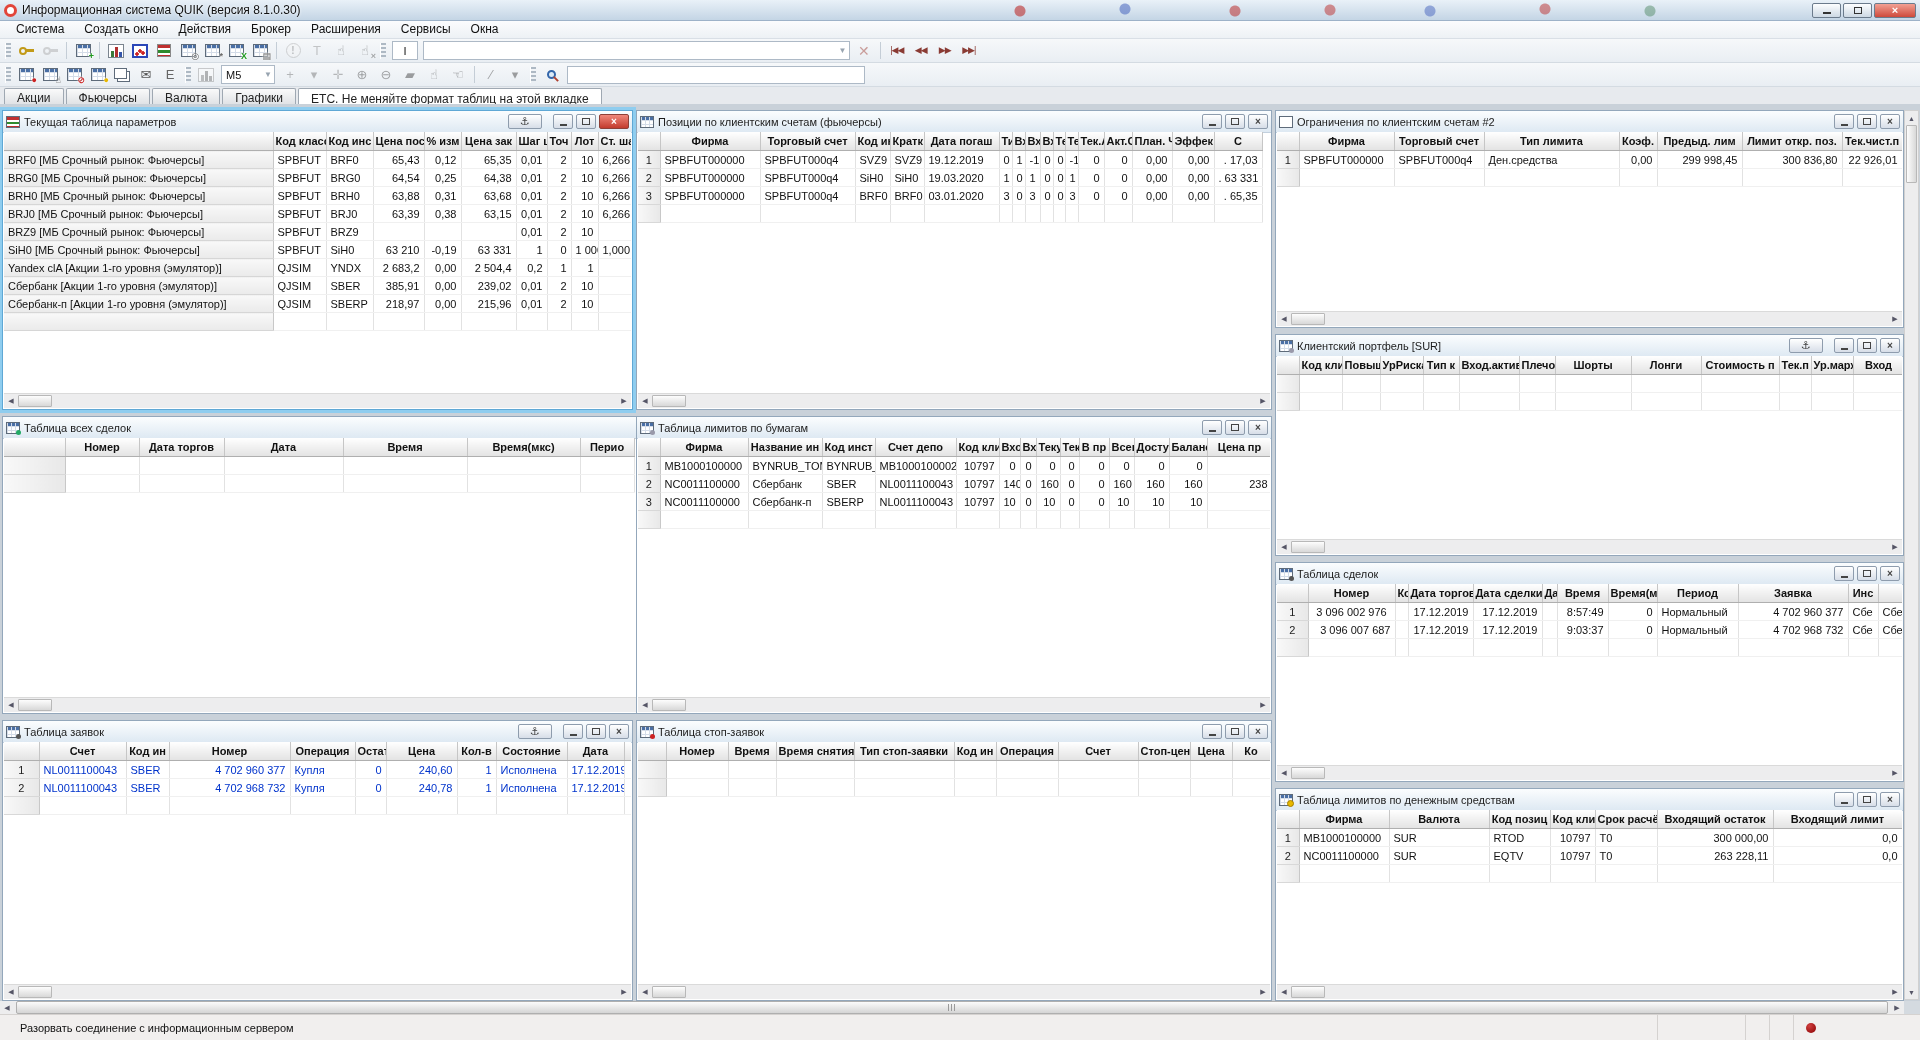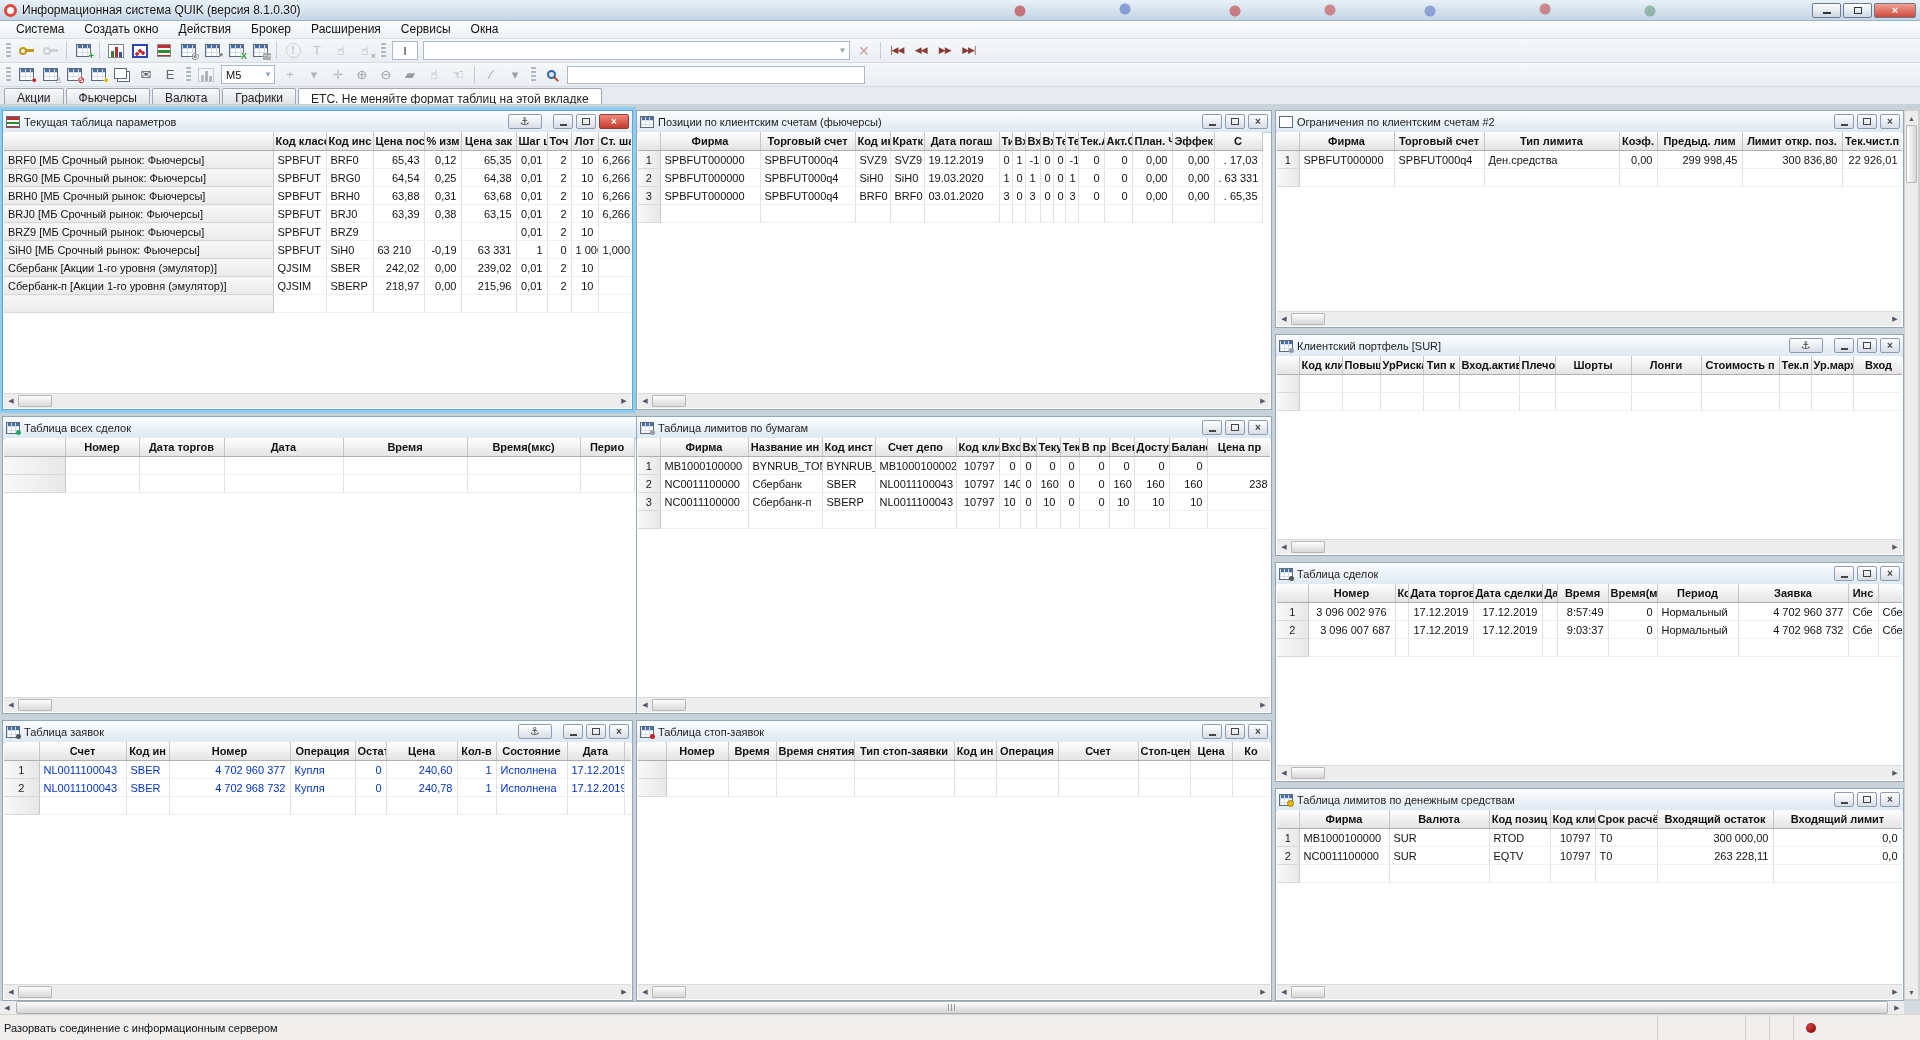--- a/index.html
+++ b/index.html
@@ -112,21 +112,21 @@
   .sbthumb{height:12px;background:linear-gradient(#FDFDFD,#D8D8D8);border:1px solid #B8B8B8;border-radius:1px;box-sizing:border-box;}
   .sbspring{flex:1;}
   
   .main-vscroll{position:absolute;left:1904px;top:4px;width:15px;height:890px;background:#EDEDEE;display:flex;flex-direction:column;align-items:center;border:1px solid #D0D0D0;box-sizing:border-box;}
   .vthumb{width:11px;height:58px;background:linear-gradient(90deg,#FDFDFD,#D8D8D8);border:1px solid #B8B8B8;border-radius:1px;box-sizing:border-box;}
   .main-hscroll{position:absolute;left:0;top:1001px;width:1904px;height:13px;background:#EDEDEE;display:flex;align-items:center;}
   .mthumb{height:11px;flex:1;margin:0 2px;background:linear-gradient(#FBFBFB,#D5D5D5);border:1px solid #AFAFAF;border-radius:2px;display:flex;align-items:center;justify-content:center;}
   .gripdots{width:9px;height:7px;background:repeating-linear-gradient(90deg,#9A9A9A 0 1px,transparent 1px 3px);}
   
   .statusbar{position:absolute;left:0;top:1014px;width:1920px;height:26px;background:#F1EFEE;border-top:1px solid #D5D2D0;display:flex;align-items:center;font-size:11px;}
-  .sb-text{padding-left:4px;color:#111;}
+  .sb-text{padding-left:20px;color:#111;}
   .sb-cells{margin-left:auto;display:flex;height:100%;align-items:center;}
   .sb-cell{height:100%;border-left:1px solid #D5D2D0;display:flex;align-items:center;box-sizing:border-box;}
   .dot{width:10px;height:10px;border-radius:50%;background:radial-gradient(circle at 35% 30%,#D04040,var(--status-dot,#8A0000));margin-left:12px;}
 </style>
 </head>
 <body>
 
 <div class="titlebar">
   <span class="logo"></span>
   <span class="apptitle">Информационная система QUIK (версия 8.1.0.30)</span>
@@ -393,33 +393,45 @@
               <td style="text-align: right;"></td>
               <td style="text-align: right;">0,01</td>
               <td style="text-align: right;">2</td>
               <td style="text-align: right;">10</td>
               <td style="text-align: right;"></td>
             </tr>
             <tr>
               <td style="text-align: left;">SiH0 [МБ Срочный рынок: Фьючерсы]</td>
               <td style="text-align: left;">SPBFUT</td>
               <td style="text-align: left;">SiH0</td>
-              <td style="">63 210</td>
+              <td style="text-align: right;">63 210</td>
               <td style="text-align: right;">-0,19</td>
               <td style="text-align: right;">63 331</td>
               <td style="text-align: right;">1</td>
               <td style="text-align: right;">0</td>
               <td style="text-align: right;">1 000</td>
               <td style="text-align: right; margin-top: 20px;">1,000</td>
             </tr>
             <tr>
+              <td style="text-align: left;">Yandex clA [Акции 1-го уровня (эмулятор)]</td>
+              <td style="text-align: left;">QJSIM</td>
+              <td style="text-align: left;">YNDX</td>
+              <td style="text-align: right;">2 683,2</td>
+              <td style="text-align: right;">0,00</td>
+              <td style="text-align: right;">2 504,4</td>
+              <td style="text-align: right;">0,2</td>
+              <td style="text-align: right;">1</td>
+              <td style="text-align: right;">1</td>
+              <td style="text-align: right;"></td>
+            </tr>
+            <tr>
               <td style="text-align: left;">Сбербанк [Акции 1-го уровня (эмулятор)]</td>
               <td style="text-align: left;">QJSIM</td>
               <td style="text-align: left;">SBER</td>
-              <td style="text-align: right;">242,02</td>
+              <td style="text-align: right;">385,91</td>
               <td style="text-align: right;">0,00</td>
               <td style="text-align: right;">239,02</td>
               <td style="text-align: right;">0,01</td>
               <td style="text-align: right;">2</td>
               <td style="text-align: right;">10</td>
               <td style="text-align: right;"></td>
             </tr>
             <tr>
               <td style="text-align: left;">Сбербанк-п [Акции 1-го уровня (эмулятор)]</td>
               <td style="text-align: left;">QJSIM</td>

